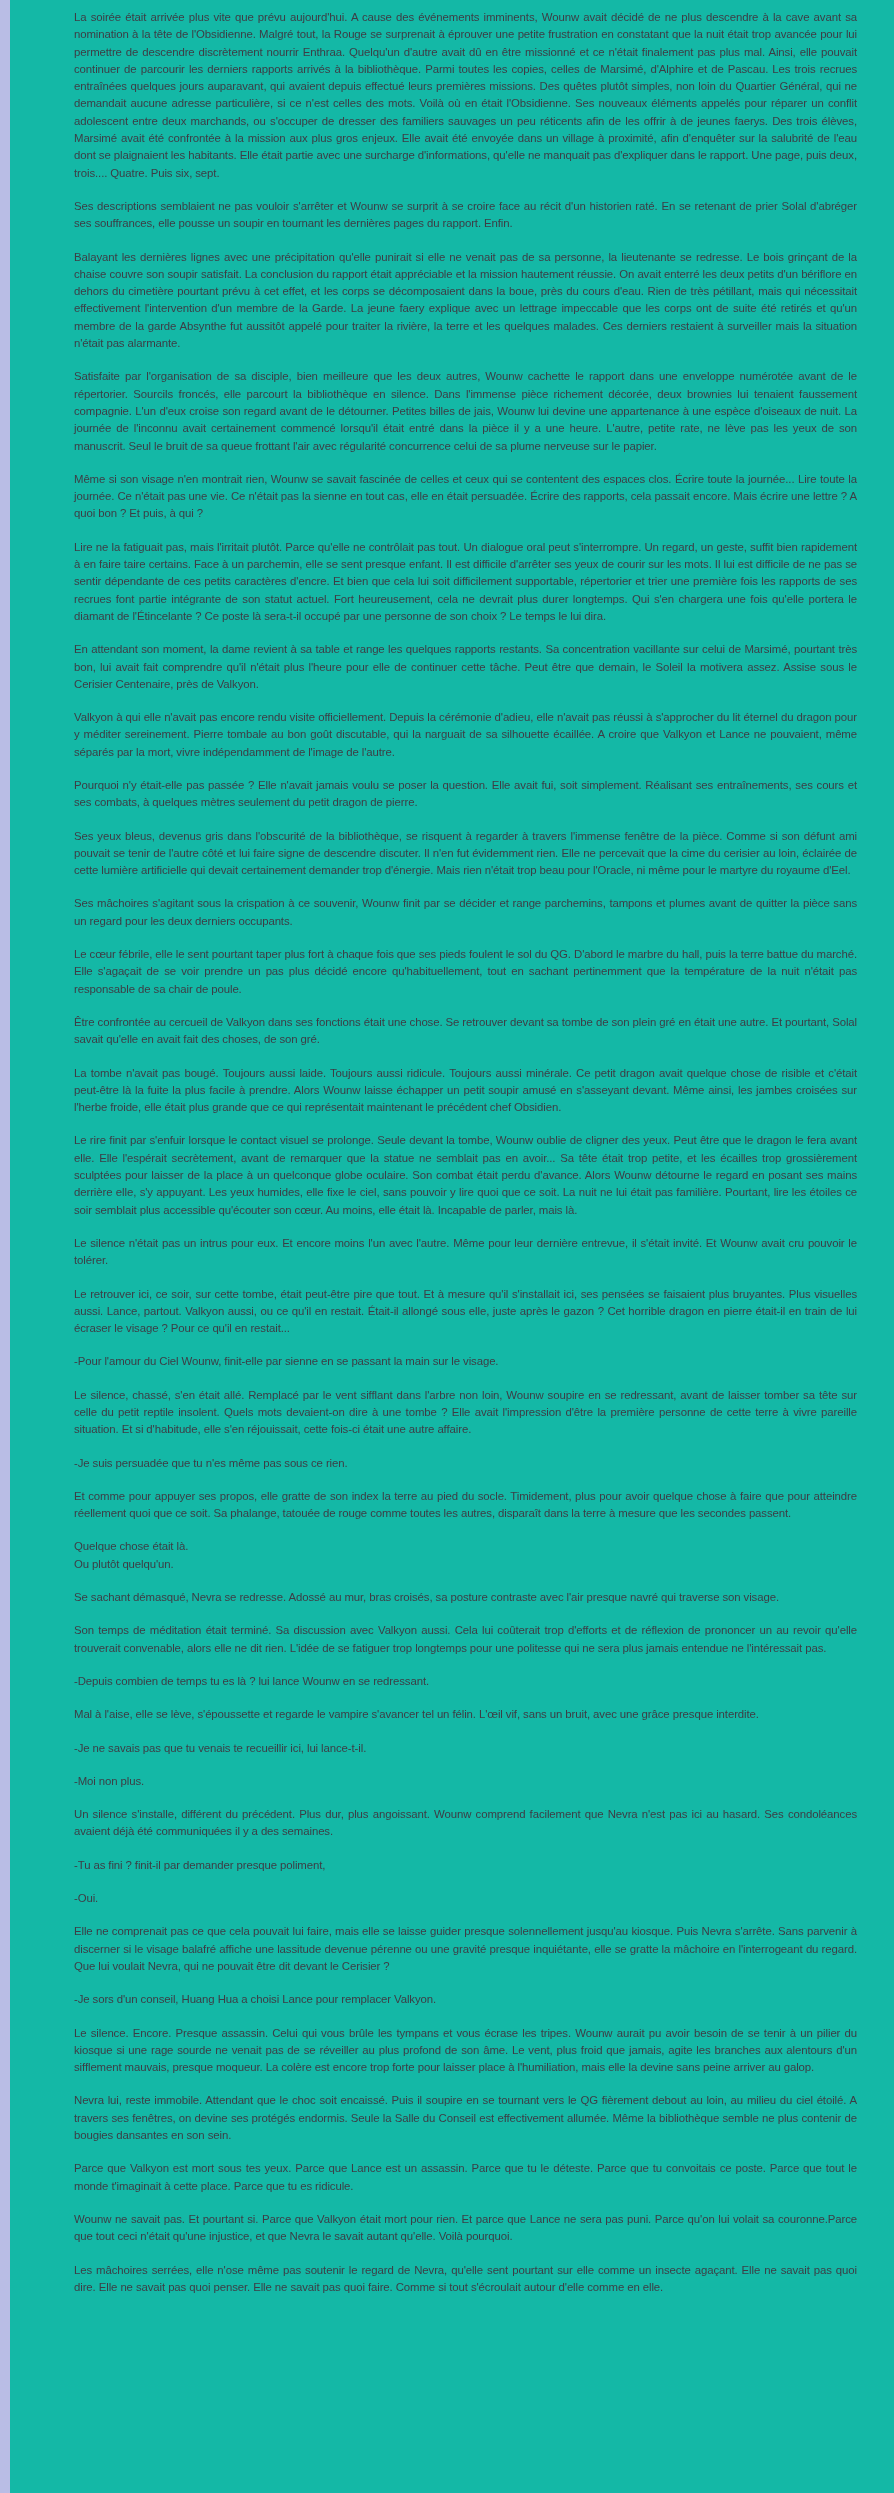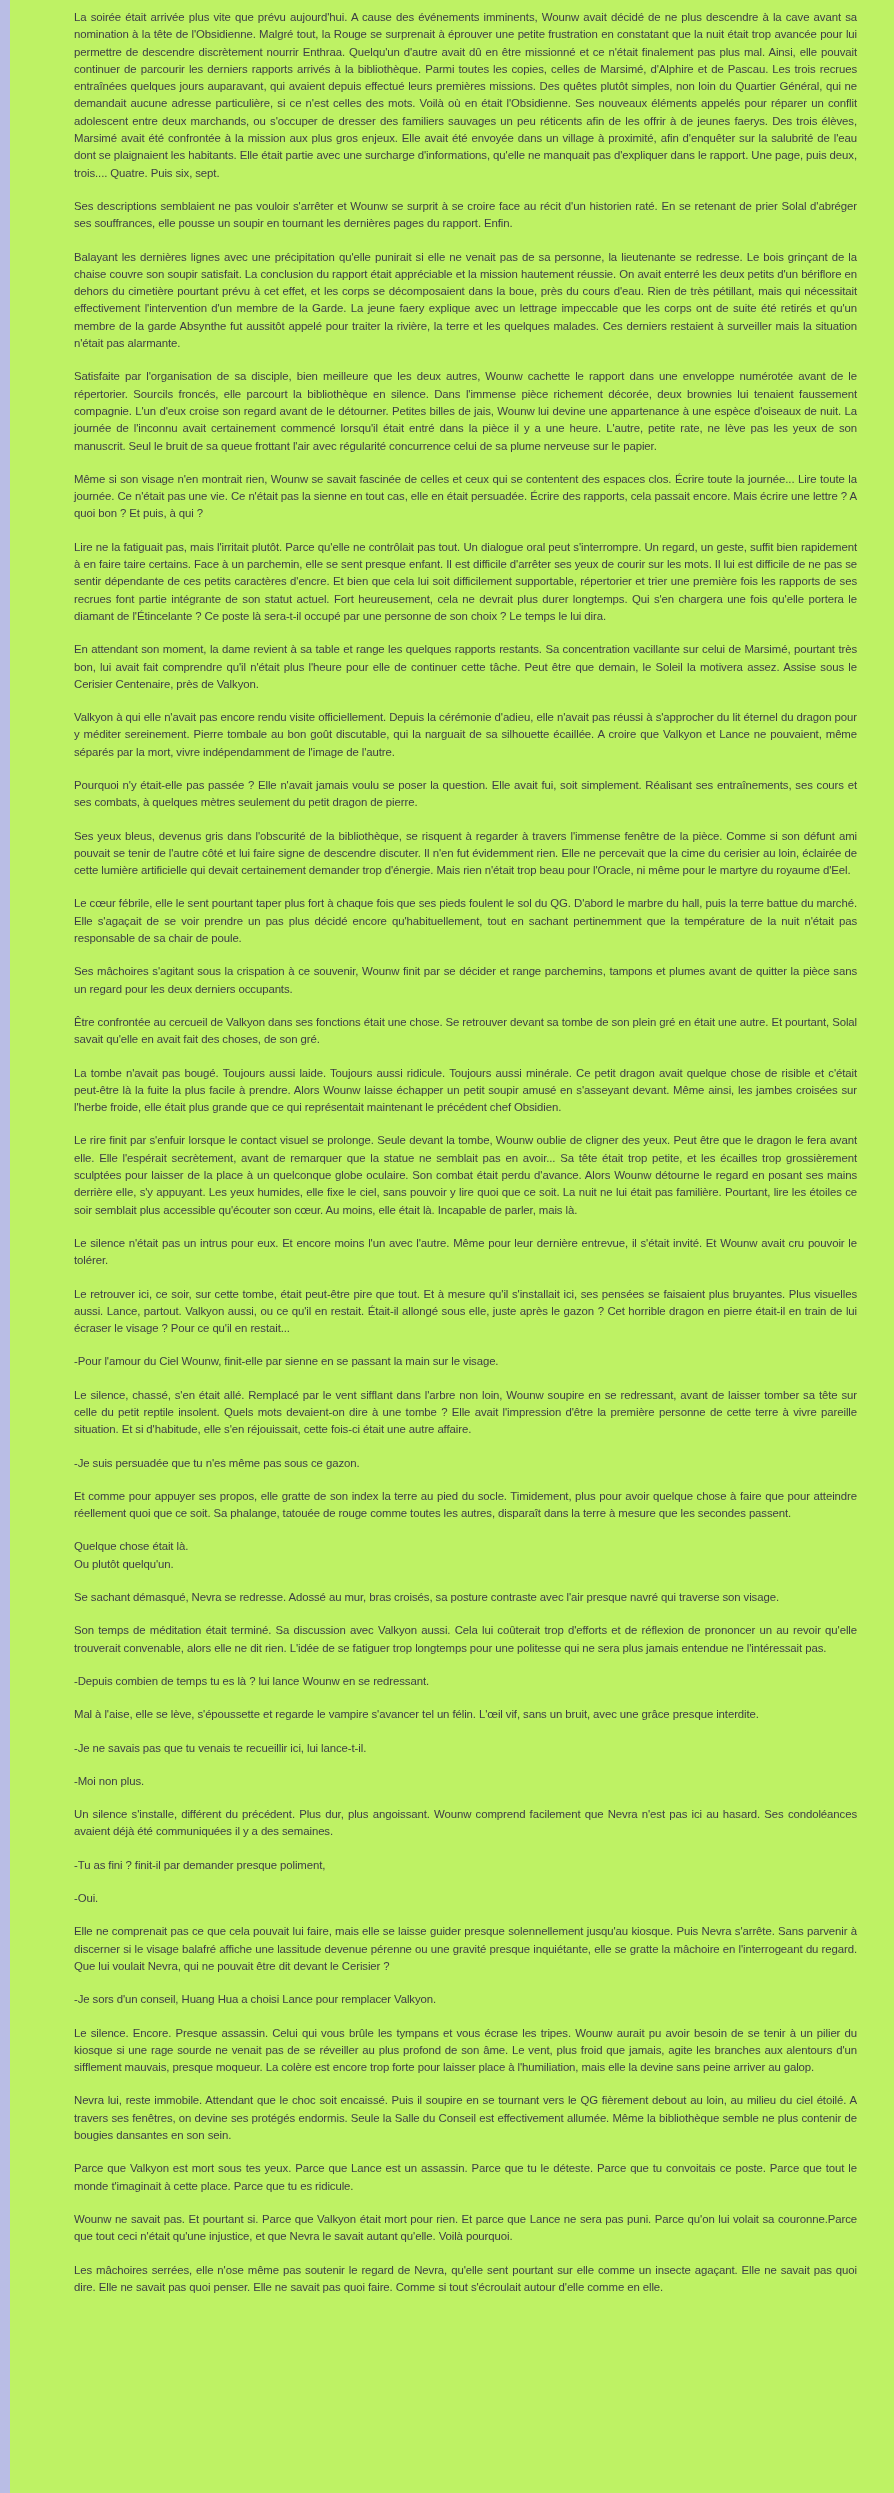--- a/index.html
+++ b/index.html
@@ -41,43 +41,43 @@
   }
   .story p {
     margin: 0 0 16px 0;
   }
   .story p.italic {
   }
 </style>
 </head>
 <body style="background: rgb(197, 201, 241);">
 
-<div class="page" style="background: #bef264;">
+<div class="page" style="background: #14b8a6;">
   <div class="edge-strip" style="background: rgb(185, 189, 229);"></div>
   <main class="story" style="color: rgb(61, 61, 69);">
       <p>La soirée était arrivée plus vite que prévu aujourd'hui. A cause des événements imminents, Wounw avait décidé de ne plus descendre à la cave avant sa nomination à la tête de l'Obsidienne. Malgré tout, la Rouge se surprenait à éprouver une petite frustration en constatant que la nuit était trop avancée pour lui permettre de descendre discrètement nourrir Enthraa. Quelqu'un d'autre avait dû en être missionné et ce n'était finalement pas plus mal. Ainsi, elle pouvait continuer de parcourir les derniers rapports arrivés à la bibliothèque. Parmi toutes les copies, celles de Marsimé, d'Alphire et de Pascau. Les trois recrues entraînées quelques jours auparavant, qui avaient depuis effectué leurs premières missions. Des quêtes plutôt simples, non loin du Quartier Général, qui ne demandait aucune adresse particulière, si ce n'est celles des mots. Voilà où en était l'Obsidienne. Ses nouveaux éléments appelés pour réparer un conflit adolescent entre deux marchands, ou s'occuper de dresser des familiers sauvages un peu réticents afin de les offrir à de jeunes faerys. Des trois élèves, Marsimé avait été confrontée à la mission aux plus gros enjeux. Elle avait été envoyée dans un village à proximité, afin d'enquêter sur la salubrité de l'eau dont se plaignaient les habitants. Elle était partie avec une surcharge d'informations, qu'elle ne manquait pas d'expliquer dans le rapport. Une page, puis deux, trois.... Quatre. Puis six, sept.</p>
       <p>Ses descriptions semblaient ne pas vouloir s'arrêter et Wounw se surprit à se croire face au récit d'un historien raté. En se retenant de prier Solal d'abréger ses souffrances, elle pousse un soupir en tournant les dernières pages du rapport. Enfin.</p>
       <p>Balayant les dernières lignes avec une précipitation qu'elle punirait si elle ne venait pas de sa personne, la lieutenante se redresse. Le bois grinçant de la chaise couvre son soupir satisfait. La conclusion du rapport était appréciable et la mission hautement réussie. On avait enterré les deux petits d'un bériflore en dehors du cimetière pourtant prévu à cet effet, et les corps se décomposaient dans la boue, près du cours d'eau. Rien de très pétillant, mais qui nécessitait effectivement l'intervention d'un membre de la Garde. La jeune faery explique avec un lettrage impeccable que les corps ont de suite été retirés et qu'un membre de la garde Absynthe fut aussitôt appelé pour traiter la rivière, la terre et les quelques malades. Ces derniers restaient à surveiller mais la situation n'était pas alarmante.</p>
       <p>Satisfaite par l'organisation de sa disciple, bien meilleure que les deux autres, Wounw cachette le rapport dans une enveloppe numérotée avant de le répertorier. Sourcils froncés, elle parcourt la bibliothèque en silence. Dans l'immense pièce richement décorée, deux brownies lui tenaient faussement compagnie. L'un d'eux croise son regard avant de le détourner. Petites billes de jais, Wounw lui devine une appartenance à une espèce d'oiseaux de nuit. La journée de l'inconnu avait certainement commencé lorsqu'il était entré dans la pièce il y a une heure. L'autre, petite rate, ne lève pas les yeux de son manuscrit. Seul le bruit de sa queue frottant l'air avec régularité concurrence celui de sa plume nerveuse sur le papier.</p>
       <p>Même si son visage n'en montrait rien, Wounw se savait fascinée de celles et ceux qui se contentent des espaces clos. Écrire toute la journée... Lire toute la journée. Ce n'était pas une vie. Ce n'était pas la sienne en tout cas, elle en était persuadée. Écrire des rapports, cela passait encore. Mais écrire une lettre ? A quoi bon ? Et puis, à qui ?</p>
       <p>Lire ne la fatiguait pas, mais l'irritait plutôt. Parce qu'elle ne contrôlait pas tout. Un dialogue oral peut s'interrompre. Un regard, un geste, suffit bien rapidement à en faire taire certains. Face à un parchemin, elle se sent presque enfant. Il est difficile d'arrêter ses yeux de courir sur les mots. Il lui est difficile de ne pas se sentir dépendante de ces petits caractères d'encre. Et bien que cela lui soit difficilement supportable, répertorier et trier une première fois les rapports de ses recrues font partie intégrante de son statut actuel. Fort heureusement, cela ne devrait plus durer longtemps. Qui s'en chargera une fois qu'elle portera le diamant de l'Étincelante ? Ce poste là sera-t-il occupé par une personne de son choix ? Le temps le lui dira.</p>
       <p>En attendant son moment, la dame revient à sa table et range les quelques rapports restants. Sa concentration vacillante sur celui de Marsimé, pourtant très bon, lui avait fait comprendre qu'il n'était plus l'heure pour elle de continuer cette tâche. Peut être que demain, le Soleil la motivera assez. Assise sous le Cerisier Centenaire, près de Valkyon.</p>
       <p>Valkyon à qui elle n'avait pas encore rendu visite officiellement. Depuis la cérémonie d'adieu, elle n'avait pas réussi à s'approcher du lit éternel du dragon pour y méditer sereinement. Pierre tombale au bon goût discutable, qui la narguait de sa silhouette écaillée. A croire que Valkyon et Lance ne pouvaient, même séparés par la mort, vivre indépendamment de l'image de l'autre.</p>
       <p>Pourquoi n'y était-elle pas passée ? Elle n'avait jamais voulu se poser la question. Elle avait fui, soit simplement. Réalisant ses entraînements, ses cours et ses combats, à quelques mètres seulement du petit dragon de pierre.</p>
       <p>Ses yeux bleus, devenus gris dans l'obscurité de la bibliothèque, se risquent à regarder à travers l'immense fenêtre de la pièce. Comme si son défunt ami pouvait se tenir de l'autre côté et lui faire signe de descendre discuter. Il n'en fut évidemment rien. Elle ne percevait que la cime du cerisier au loin, éclairée de cette lumière artificielle qui devait certainement demander trop d'énergie. Mais rien n'était trop beau pour l'Oracle, ni même pour le martyre du royaume d'Eel.</p>
+      <p>Ses mâchoires s'agitant sous la crispation à ce souvenir, Wounw finit par se décider et range parchemins, tampons et plumes avant de quitter la pièce sans un regard pour les deux derniers occupants.</p>
       <p>Le cœur fébrile, elle le sent pourtant taper plus fort à chaque fois que ses pieds foulent le sol du QG. D'abord le marbre du hall, puis la terre battue du marché. Elle s'agaçait de se voir prendre un pas plus décidé encore qu'habituellement, tout en sachant pertinemment que la température de la nuit n'était pas responsable de sa chair de poule.</p>
-      <p>Ses mâchoires s'agitant sous la crispation à ce souvenir, Wounw finit par se décider et range parchemins, tampons et plumes avant de quitter la pièce sans un regard pour les deux derniers occupants.</p>
       <p>Être confrontée au cercueil de Valkyon dans ses fonctions était une chose. Se retrouver devant sa tombe de son plein gré en était une autre. Et pourtant, Solal savait qu'elle en avait fait des choses, de son gré.</p>
       <p>La tombe n'avait pas bougé. Toujours aussi laide. Toujours aussi ridicule. Toujours aussi minérale. Ce petit dragon avait quelque chose de risible et c'était peut-être là la fuite la plus facile à prendre. Alors Wounw laisse échapper un petit soupir amusé en s'asseyant devant. Même ainsi, les jambes croisées sur l'herbe froide, elle était plus grande que ce qui représentait maintenant le précédent chef Obsidien.</p>
       <p>Le rire finit par s'enfuir lorsque le contact visuel se prolonge. Seule devant la tombe, Wounw oublie de cligner des yeux. Peut être que le dragon le fera avant elle. Elle l'espérait secrètement, avant de remarquer que la statue ne semblait pas en avoir... Sa tête était trop petite, et les écailles trop grossièrement sculptées pour laisser de la place à un quelconque globe oculaire. Son combat était perdu d'avance. Alors Wounw détourne le regard en posant ses mains derrière elle, s'y appuyant. Les yeux humides, elle fixe le ciel, sans pouvoir y lire quoi que ce soit. La nuit ne lui était pas familière. Pourtant, lire les étoiles ce soir semblait plus accessible qu'écouter son cœur. Au moins, elle était là. Incapable de parler, mais là.</p>
       <p>Le silence n'était pas un intrus pour eux. Et encore moins l'un avec l'autre. Même pour leur dernière entrevue, il s'était invité. Et Wounw avait cru pouvoir le tolérer.</p>
       <p>Le retrouver ici, ce soir, sur cette tombe, était peut-être pire que tout. Et à mesure qu'il s'installait ici, ses pensées se faisaient plus bruyantes. Plus visuelles aussi. Lance, partout. Valkyon aussi, ou ce qu'il en restait. Était-il allongé sous elle, juste après le gazon ? Cet horrible dragon en pierre était-il en train de lui écraser le visage ? Pour ce qu'il en restait...</p>
       <p>-Pour l'amour du Ciel Wounw, finit-elle par sienne en se passant la main sur le visage.</p>
       <p>Le silence, chassé, s'en était allé. Remplacé par le vent sifflant dans l'arbre non loin, Wounw soupire en se redressant, avant de laisser tomber sa tête sur celle du petit reptile insolent. Quels mots devaient-on dire à une tombe ? Elle avait l'impression d'être la première personne de cette terre à vivre pareille situation. Et si d'habitude, elle s'en réjouissait, cette fois-ci était une autre affaire.</p>
-      <p>-Je suis persuadée que tu n'es même pas sous ce gazon.</p>
+      <p>-Je suis persuadée que tu n'es même pas sous ce rien.</p>
       <p>Et comme pour appuyer ses propos, elle gratte de son index la terre au pied du socle. Timidement, plus pour avoir quelque chose à faire que pour atteindre réellement quoi que ce soit. Sa phalange, tatouée de rouge comme toutes les autres, disparaît dans la terre à mesure que les secondes passent.</p>
       <p>Quelque chose était là.<br>Ou plutôt quelqu'un.</p>
       <p>Se sachant démasqué, Nevra se redresse. Adossé au mur, bras croisés, sa posture contraste avec l'air presque navré qui traverse son visage.</p>
       <p>Son temps de méditation était terminé. Sa discussion avec Valkyon aussi. Cela lui coûterait trop d'efforts et de réflexion de prononcer un au revoir qu'elle trouverait convenable, alors elle ne dit rien. L'idée de se fatiguer trop longtemps pour une politesse qui ne sera plus jamais entendue ne l'intéressait pas.</p>
       <p>-Depuis combien de temps tu es là ? lui lance Wounw en se redressant.</p>
       <p>Mal à l'aise, elle se lève, s'époussette et regarde le vampire s'avancer tel un félin. L'œil vif, sans un bruit, avec une grâce presque interdite.</p>
       <p>-Je ne savais pas que tu venais te recueillir ici, lui lance-t-il.</p>
       <p>-Moi non plus.</p>
       <p>Un silence s'installe, différent du précédent. Plus dur, plus angoissant. Wounw comprend facilement que Nevra n'est pas ici au hasard. Ses condoléances avaient déjà été communiquées il y a des semaines.</p>
       <p>-Tu as fini ? finit-il par demander presque poliment,</p>

